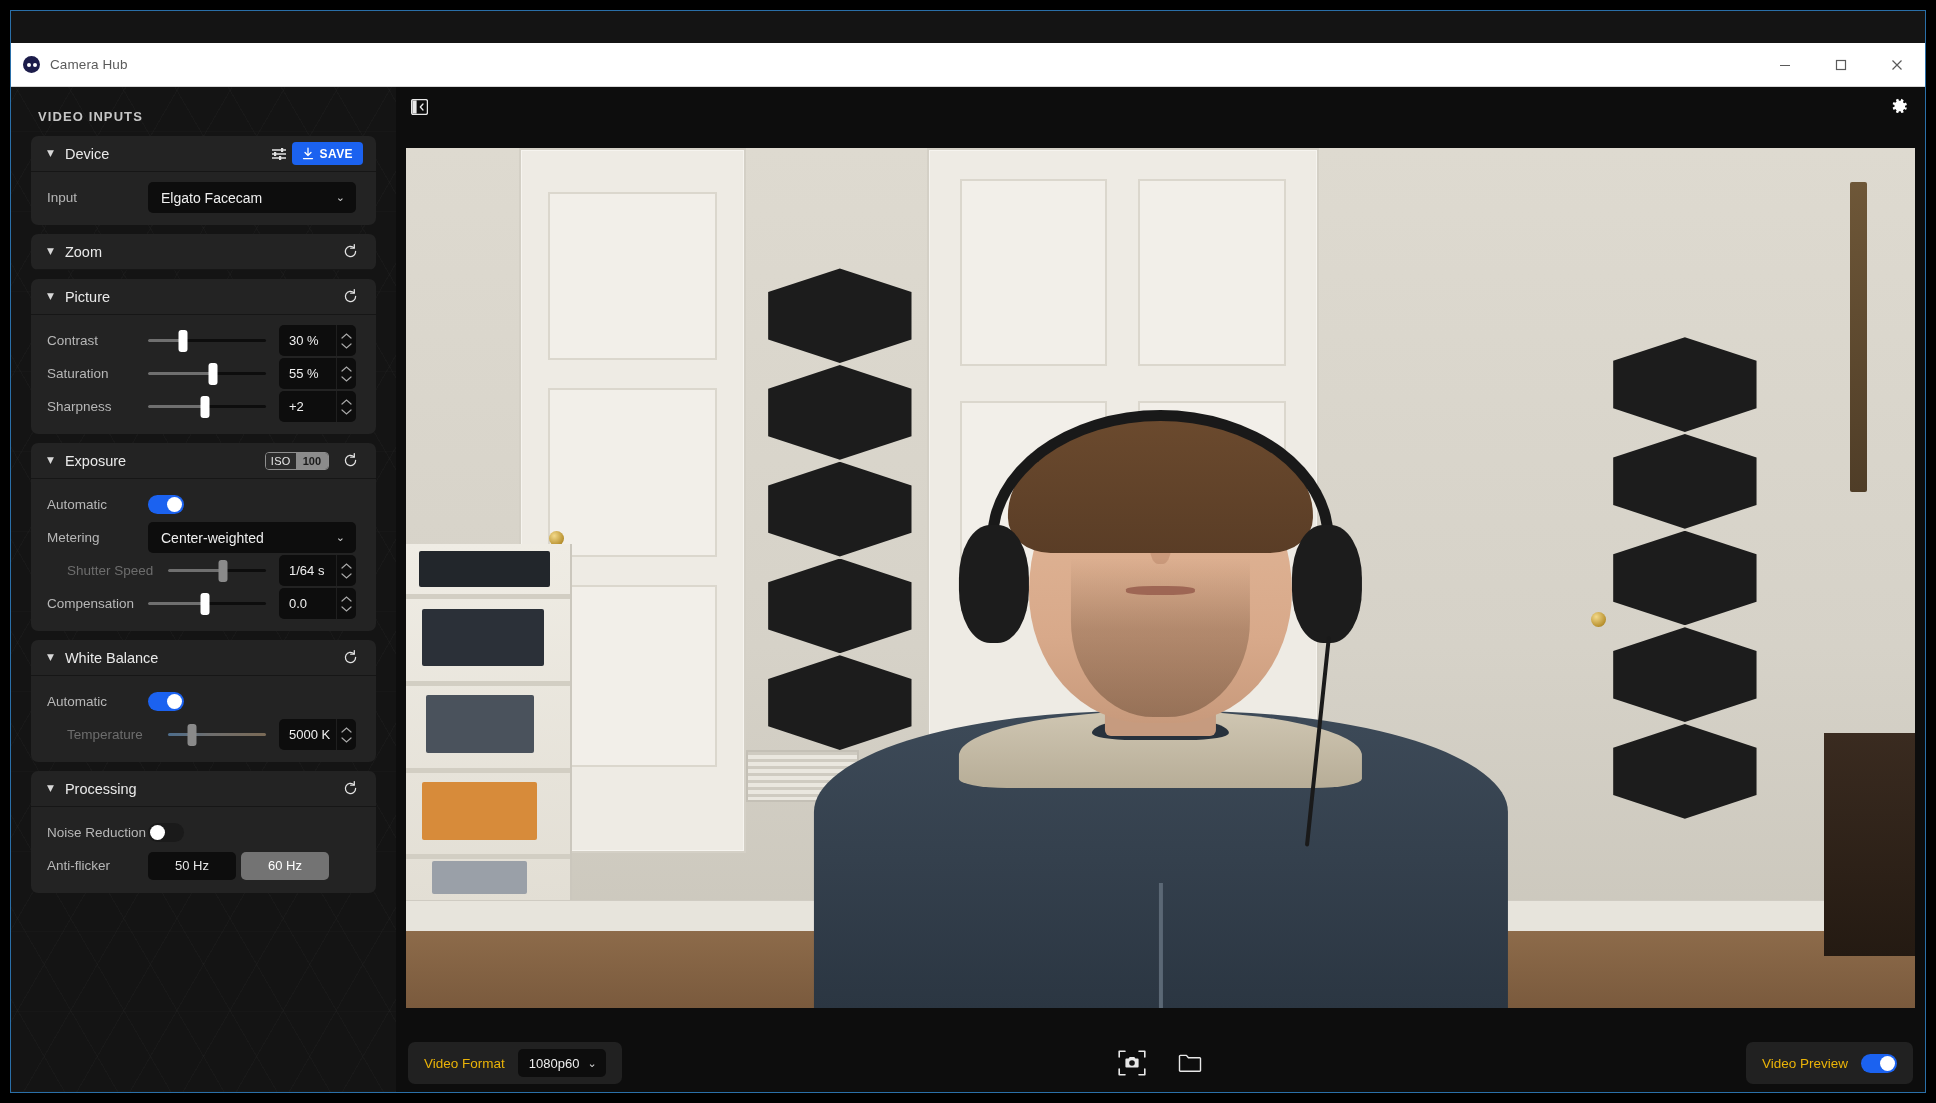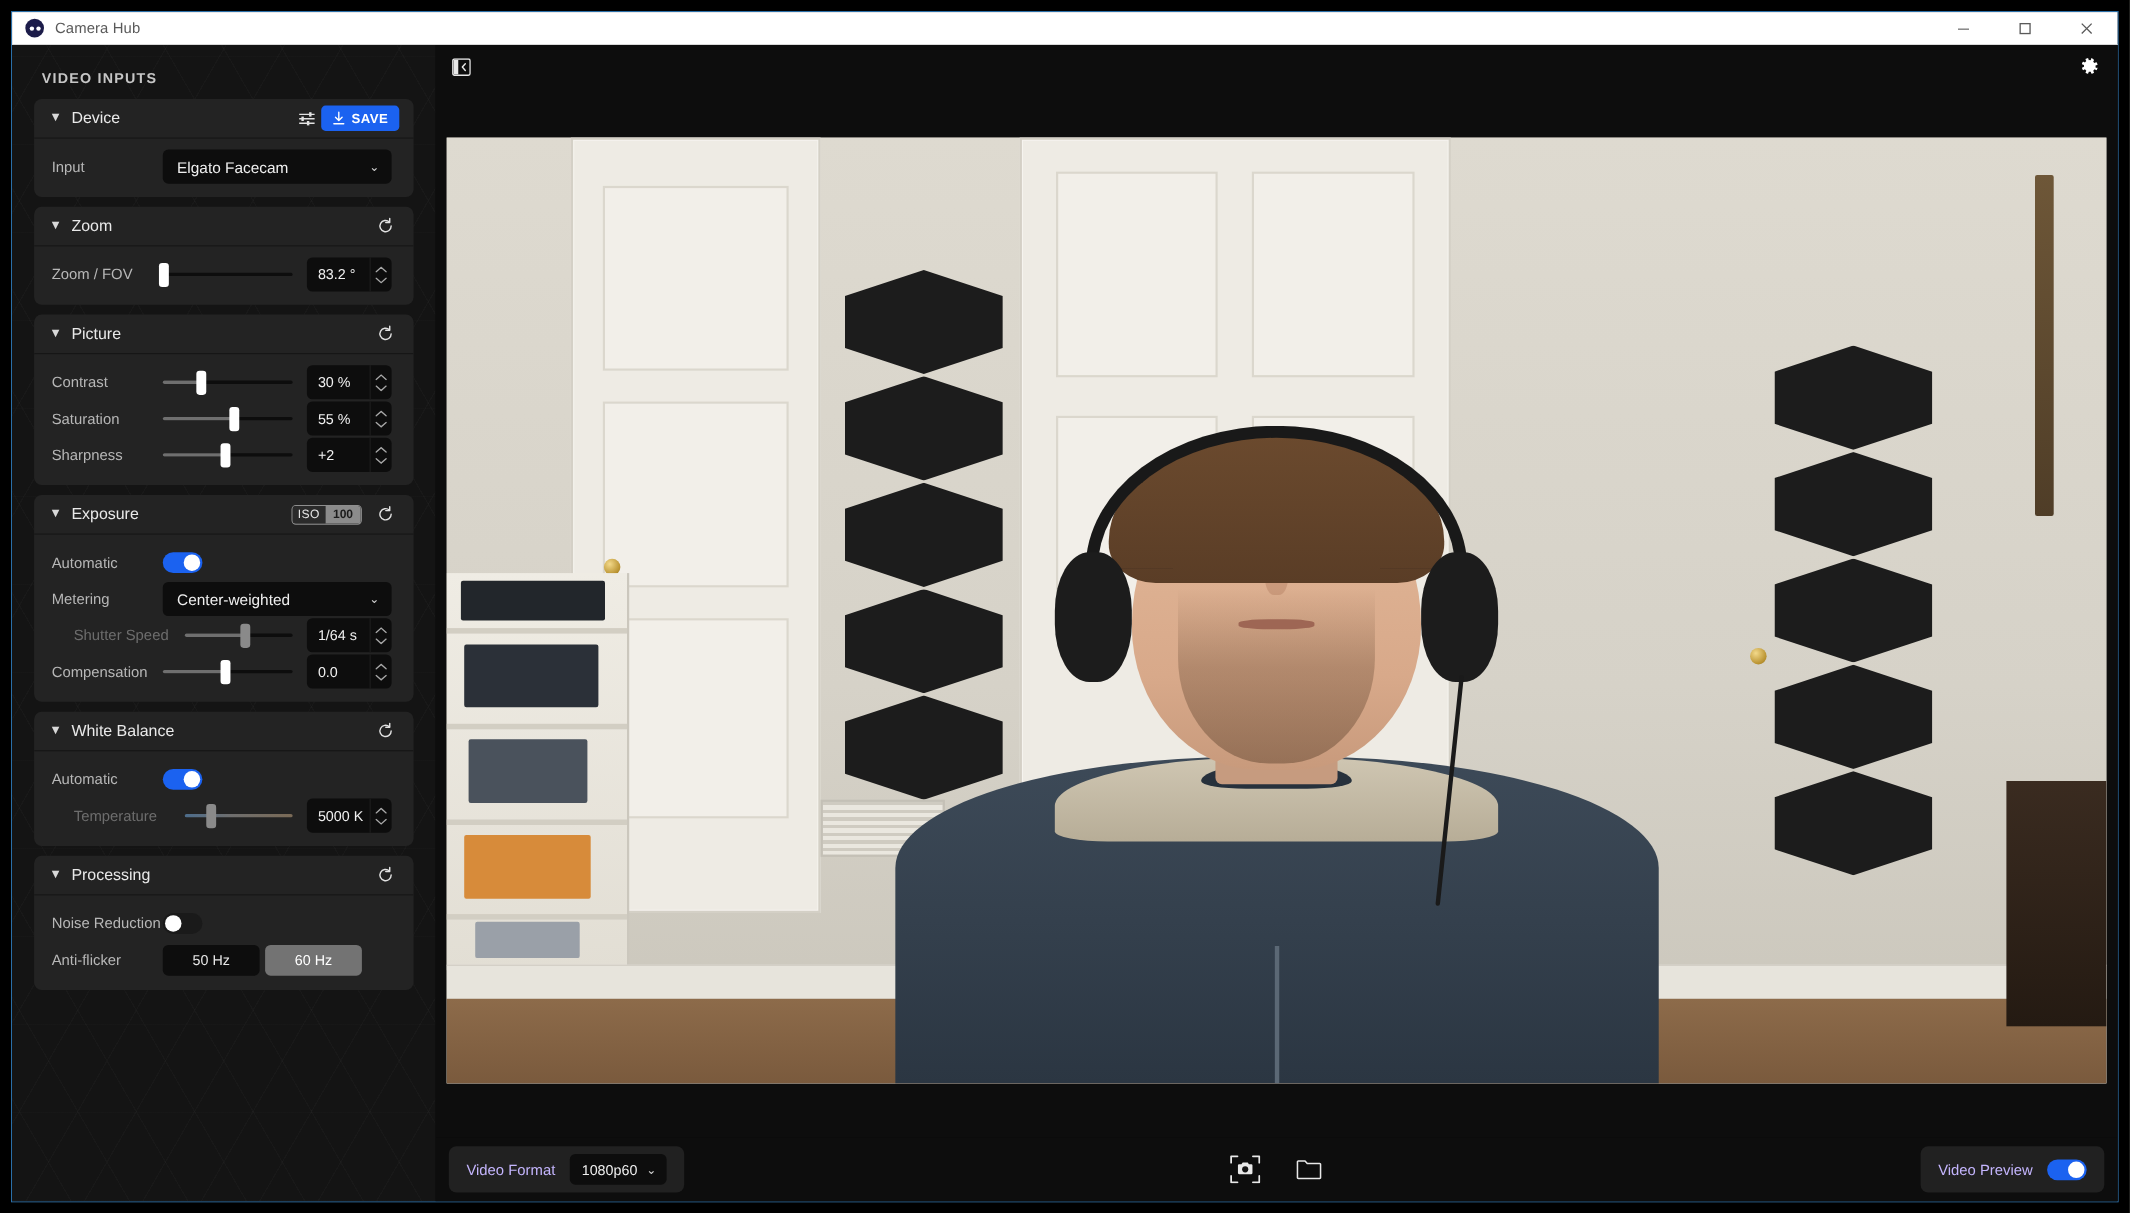--- a/index.html
+++ b/index.html
@@ -18,26 +18,27 @@
     left: 10px; top: 10px;
     width: 1916px; height: 1083px;
     background: #141414;
     border: 1px solid #2a6fa8;
     display: flex;
     flex-direction: column;
   }
 
   
   #titlebar {
-    height: 30px;
+    height: 44px;
     background: #ffffff;
     border-bottom: 1px solid #d8d8d8;
     display: flex;
     align-items: center;
     flex: none;
+    margin-top: 32px;
   }
   #titlebar-left { display: flex; align-items: center; padding-left: 12px; gap: 10px; }
   #app-logo {
     width: 17px; height: 17px; border-radius: 50%;
     background: #1c1c4a;
     display: flex; align-items: center; justify-content: center;
   }
   #app-logo .eyes { display: flex; gap: 2px; }
   #app-logo .eye { width: 4px; height: 4px; border-radius: 50%; background: #ffffff; }
   #app-title {
@@ -404,21 +405,21 @@
     position: relative;
   }
   .bottom-chip {
     background: #212121;
     border-radius: 7px;
     height: 42px;
     display: flex; align-items: center;
     padding: 0 16px;
     gap: 13px;
   }
-  .bottom-chip .chip-label { font-size: 13.5px; color: #c4b5fd; }
+  .bottom-chip .chip-label { font-size: 13.5px; color: #eab308; }
   .fmt-select {
     background: #0d0d0d; border-radius: 5px;
     height: 28px; padding: 0 9px 0 11px;
     display: flex; align-items: center; gap: 8px;
     font-size: 13px; color: #efefef;
   }
   #bottom-center {
     position: absolute; left: 50%; transform: translateX(-50%);
     display: flex; align-items: center; gap: 24px;
   }
@@ -506,40 +507,20 @@
             <span class="caret">▼</span>
             <span class="panel-title">Zoom</span>
             <span class="panel-header-spacer"></span>
             <span class="icon-btn">
               <svg width="17" height="17" viewBox="0 0 17 17">
                 <path d="M13.6 8.5a5.1 5.1 0 1 1-1.6-3.7" stroke="#e2e2e2" stroke-width="1.3" fill="none" stroke-linecap="round"></path>
                 <path d="M12.3 1.6v3.6H8.7" stroke="#e2e2e2" stroke-width="1.3" fill="none" stroke-linecap="round" stroke-linejoin="round"></path>
               </svg>
             </span>
           </div>
-          <div class="panel-body">
-            <div class="row">
-              <div class="row-label">Zoom / FOV</div>
-              <div class="slider">
-                <div class="track"></div>
-                <div class="knob" style="left:1%"></div>
-              </div>
-              <div class="numbox">
-                <span class="numval">83.2 °</span>
-                <span class="stepper">
-                  <svg class="chv" width="11" height="6" viewBox="0 0 11 6">
-                      <path d="M1 5 5.5 1 10 5" stroke="#a8a8a8" stroke-width="1.2" fill="none" stroke-linecap="round"></path>
-                    </svg>
-                  <svg class="chv" width="11" height="6" viewBox="0 0 11 6">
-                      <path d="M1 1 5.5 5 10 1" stroke="#a8a8a8" stroke-width="1.2" fill="none" stroke-linecap="round"></path>
-                    </svg>
-                </span>
-              </div>
-            </div>
-          </div>
         </div>
 
         <div class="panel">
           <div class="panel-header">
             <span class="caret">▼</span>
             <span class="panel-title">Picture</span>
             <span class="panel-header-spacer"></span>
             <span class="icon-btn">
               <svg width="17" height="17" viewBox="0 0 17 17">
                 <path d="M13.6 8.5a5.1 5.1 0 1 1-1.6-3.7" stroke="#e2e2e2" stroke-width="1.3" fill="none" stroke-linecap="round"></path>

